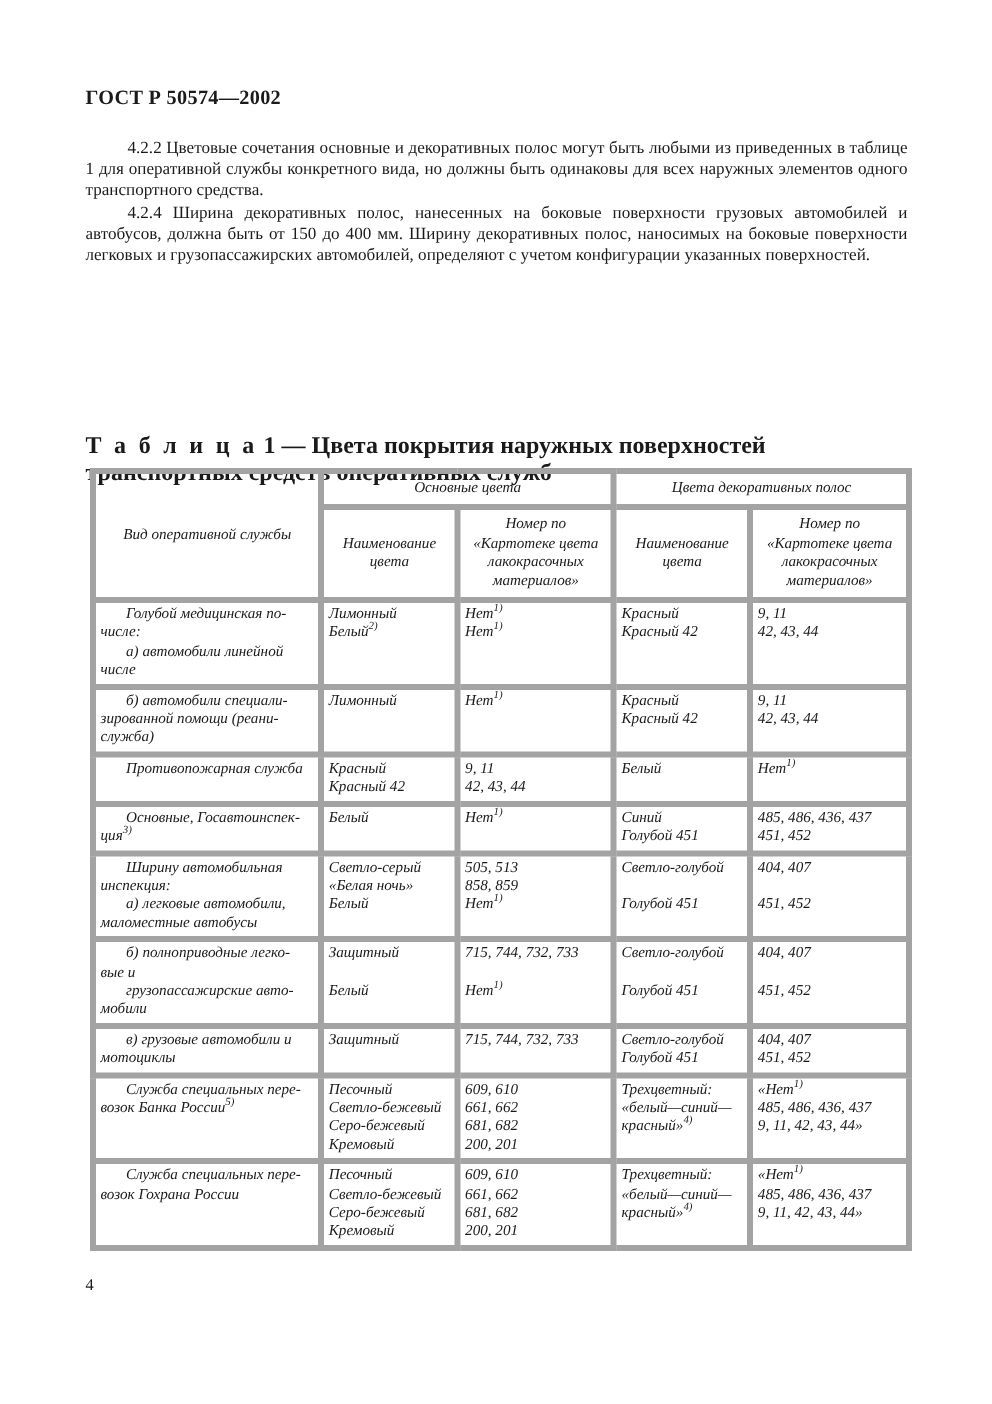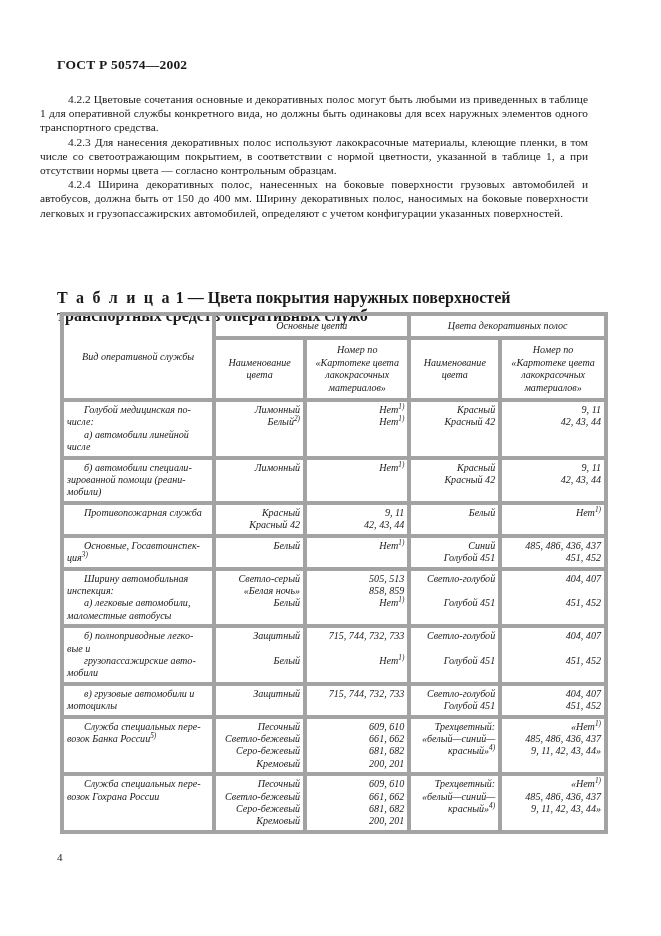--- a/index.html
+++ b/index.html
@@ -25,21 +25,21 @@
   .doc-header {
     position: absolute;
     left: 57px;
     top: 57px;
     font-size: 13.5px;
     font-weight: bold;
     letter-spacing: 0.2px;
   }
   .body-text {
     position: absolute;
-    left: 40px;
+    left: 57px;
     top: 92px;
     width: 548px;
     font-size: 11.4px;
     line-height: 14.2px;
     text-align: justify;
   }
   .para {
     text-indent: 28px;
     margin: 0 0 0 0;
   }
@@ -82,21 +82,21 @@
   .c-dnum  { width: 108px; text-align: center; }
   .svc-cell {
     text-align: justify;
     text-indent: 17px;
     padding-top: 4px;
     padding-bottom: 4px;
   }
   .svc-cell .cont { text-indent: 0; }
   .svc-cell .sub  { text-indent: 17px; }
   .val-cell {
-    text-align: right;
+    text-align: left;
     padding-top: 4px;
     padding-bottom: 4px;
   }
   .spacer-line { visibility: hidden; }
   sup {
     font-size: 7.3px;
     vertical-align: super;
     line-height: 0;
   }
   .page-number {
@@ -108,21 +108,20 @@
 </style>
 </head>
 <body>
 
 <div class="page">
 
   <div class="doc-header">ГОСТ Р 50574—2002</div>
 
   <div class="body-text">
     <p class="para">4.2.2 Цветовые сочетания основные и декоративных полос могут быть любыми из приведенных в таблице 1 для оперативной службы конкретного вида, но должны быть одинаковы для всех наружных элементов одного транспортного средства.</p>
-    <p class="para">4.2.3 Для нанесения декоративных полос используют лакокрасочные материалы, клеющие пленки, в том числе со светоотражающим покрытием, в соответствии с нормой цветности, указанной в таблице 1, а при отсутствии нормы цвета — согласно контрольным образцам.</p>
     <p class="para">4.2.4 Ширина декоративных полос, нанесенных на боковые поверхности грузовых автомобилей и автобусов, должна быть от 150 до 400 мм. Ширину декоративных полос, наносимых на боковые поверхности легковых и грузопассажирских автомобилей, определяют с учетом конфигурации указанных поверхностей.</p>
   </div>
 
   <div class="table-caption">
     <span class="caption-label">Т а б л и ц а</span>
     <span>1</span>
     <span>—</span>
     <span>Цвета покрытия наружных поверхностей транспортных средств оперативных служб</span>
   </div>
 
@@ -162,21 +161,21 @@
           </td>
           <td class="c-dnum val-cell">
             <div>9, 11</div>
             <div>42, 43, 44</div>
           </td>
         </tr>
         <tr>
           <td class="c-svc svc-cell">
             <div class="sub">б) автомобили специали-</div>
             <div class="cont">зированной помощи (реани-</div>
-            <div class="cont">мобили)</div>
+            <div class="cont">служба)</div>
           </td>
           <td class="c-mname val-cell">
             <div>Лимонный</div>
           </td>
           <td class="c-mnum val-cell">
             <div>Нет<sup>1)</sup></div>
           </td>
           <td class="c-dname val-cell">
             <div>Красный</div>
             <div>Красный 42</div>

